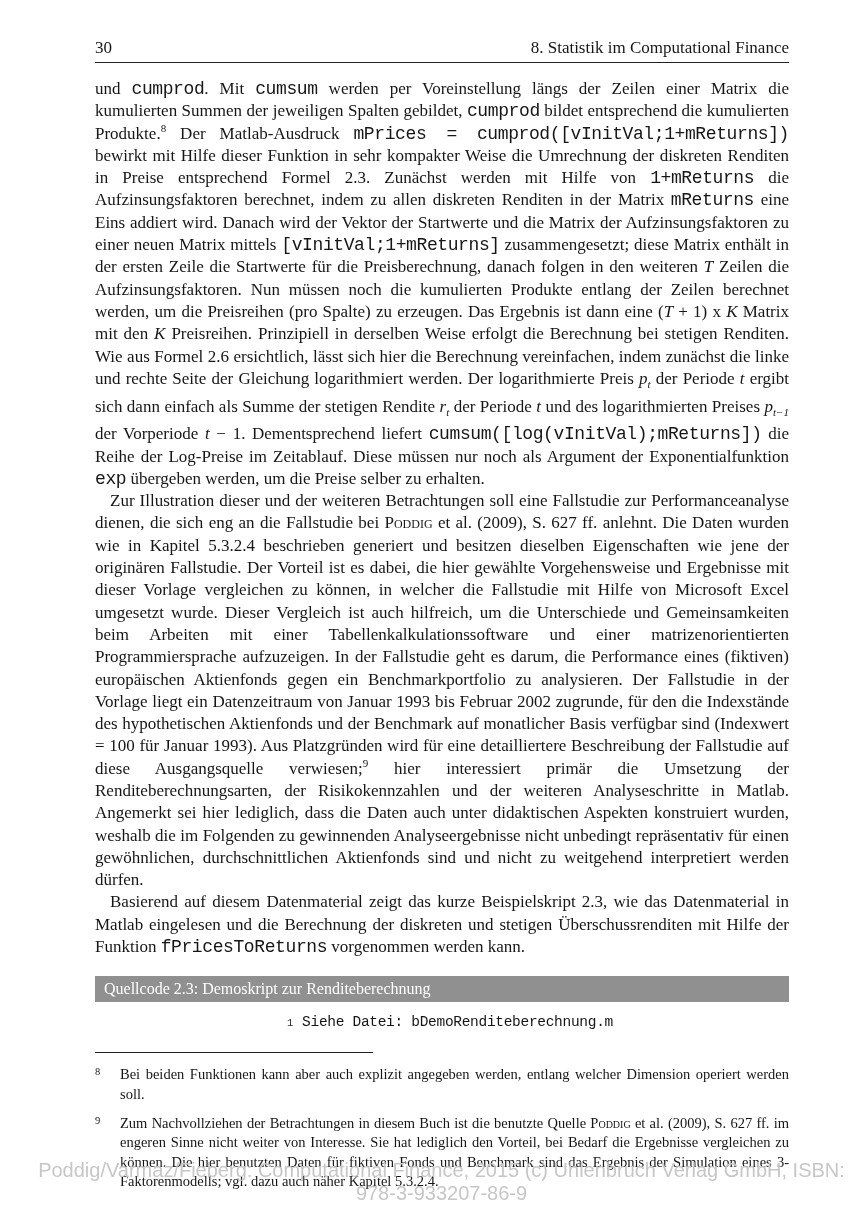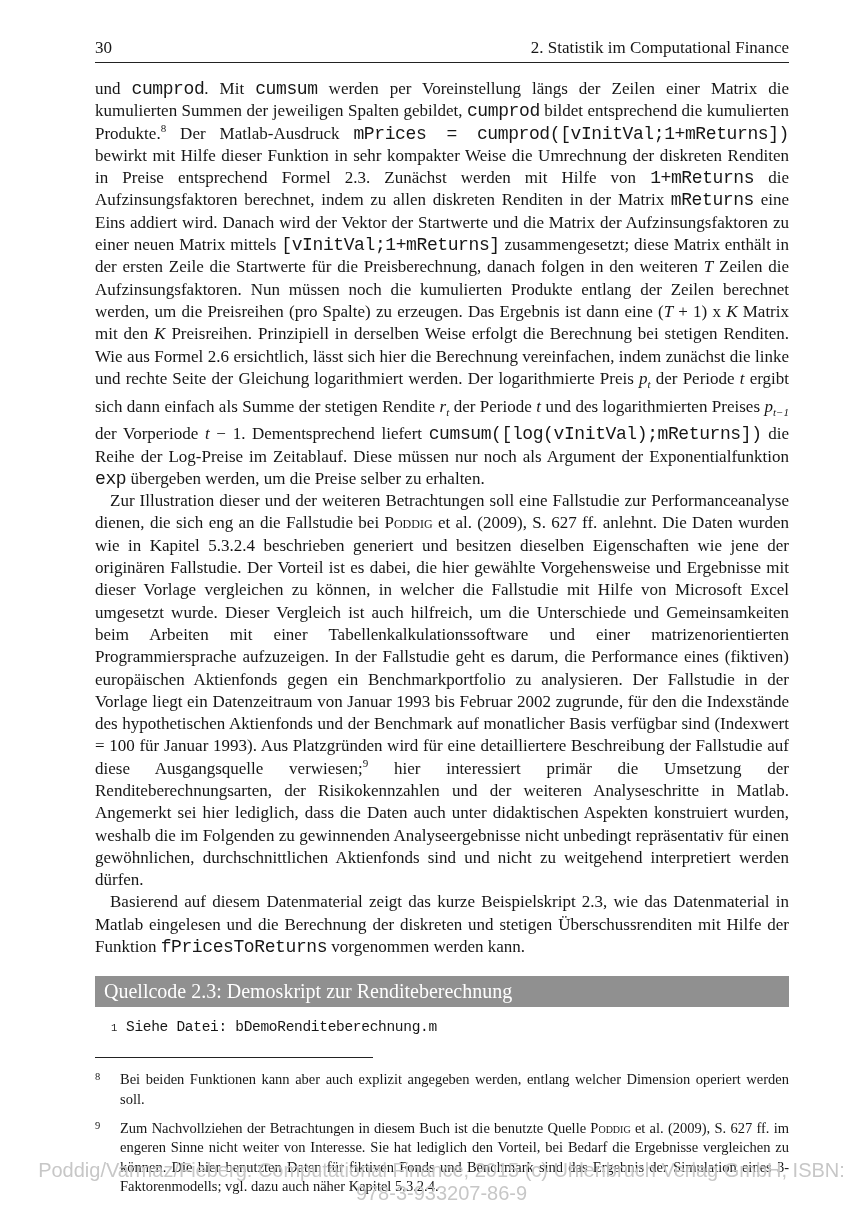--- a/index.html
+++ b/index.html
@@ -29,45 +29,45 @@
     font-size:18px;letter-spacing:-0.4px;
   }
   sup.fnref{font-size:11px;line-height:0;}
   i.mvar{font-family:"Liberation Serif", serif;}
   i.mvar sub{font-size:11px;}
   .sc{font-variant:small-caps;}
   
   .listing{margin-top:18px;}
   .listing-caption{
     background:var(--caption-bg);color:var(--caption-text);
-    font-size:20px;padding:4px 9px;
+    font-size:16px;padding:4px 9px;
   }
   .listing-body{padding:12px 0 0 16px;}
-  .code-line{font-family:"Liberation Mono", monospace;font-size:14.5px;letter-spacing:-0.3px;}
+  .code-line{font-family:"Liberation Mono", monospace;font-size:14.5px;letter-spacing:-0.3px;text-align:center;}
   .line-number{font-size:10.5px;color:#2a2a2a;margin-right:9px;font-family:"Liberation Mono", monospace;}
   
   .footnote-sep{width:278px;border-top:1.3px solid #222;margin-top:22px;margin-bottom:12px;}
   .footnotes{font-size:14.5px;line-height:19.3px;}
   .footnote{position:relative;padding-left:25px;text-align:justify;margin-bottom:10px;}
   .fn-marker{position:absolute;left:0;top:-3px;font-size:10.5px;}
   
   .page-footer{
     position:absolute;left:16px;right:0;bottom:22px;text-align:center;
     color:var(--footer-text);
     font-family:"Liberation Sans", sans-serif;font-size:20px;
   }
 </style>
 </head>
 <body>
 
 <div class="page-inner">
 
   <div class="page-header">
     <span>30</span>
-    <span>2. Statistik im Computational Finance</span>
+    <span>8. Statistik im Computational Finance</span>
   </div>
 
   <div class="body-text">
     <p>und <span class="code">cumprod</span>. Mit <span class="code">cumsum</span> werden per Voreinstellung längs der Zeilen einer Matrix die kumulierten Summen der jeweiligen Spalten gebildet, <span class="code">cumprod</span> bildet entsprechend die kumulierten Produkte.<sup class="fnref">8</sup> Der Matlab-Ausdruck <span class="code">mPrices = cumprod([vInitVal;1+mReturns])</span> bewirkt mit Hilfe dieser Funktion in sehr kompakter Weise die Umrechnung der diskreten Renditen in Preise entsprechend Formel 2.3. Zunächst werden mit Hilfe von <span class="code">1+mReturns</span> die Aufzinsungsfaktoren berechnet, indem zu allen diskreten Renditen in der Matrix <span class="code">mReturns</span> eine Eins addiert wird. Danach wird der Vektor der Startwerte und die Matrix der Aufzinsungsfaktoren zu einer neuen Matrix mittels <span class="code">[vInitVal;1+mReturns]</span> zusammengesetzt; diese Matrix enthält in der ersten Zeile die Startwerte für die Preisberechnung, danach folgen in den weiteren <i class="mvar">T</i> Zeilen die Aufzinsungsfaktoren. Nun müssen noch die kumulierten Produkte entlang der Zeilen berechnet werden, um die Preisreihen (pro Spalte) zu erzeugen. Das Ergebnis ist dann eine (<i class="mvar">T</i> + 1) x <i class="mvar">K</i> Matrix mit den <i class="mvar">K</i> Preisreihen. Prinzipiell in derselben Weise erfolgt die Berechnung bei stetigen Renditen. Wie aus Formel 2.6 ersichtlich, lässt sich hier die Berechnung vereinfachen, indem zunächst die linke und rechte Seite der Gleichung logarithmiert werden. Der logarithmierte Preis <i class="mvar">p<sub>t</sub></i> der Periode <i class="mvar">t</i> ergibt sich dann einfach als Summe der stetigen Rendite <i class="mvar">r<sub>t</sub></i> der Periode <i class="mvar">t</i> und des logarithmierten Preises <i class="mvar">p<sub>t−1</sub></i> der Vorperiode <i class="mvar">t</i> − 1. Dementsprechend liefert <span class="code">cumsum([log(vInitVal);mReturns])</span> die Reihe der Log-Preise im Zeitablauf. Diese müssen nur noch als Argument der Exponentialfunktion <span class="code">exp</span> übergeben werden, um die Preise selber zu erhalten.</p>
     <p class="indent">Zur Illustration dieser und der weiteren Betrachtungen soll eine Fallstudie zur Performanceanalyse dienen, die sich eng an die Fallstudie bei <span class="sc">Poddig</span> et al. (2009), S. 627 ff. anlehnt. Die Daten wurden wie in Kapitel 5.3.2.4 beschrieben generiert und besitzen dieselben Eigenschaften wie jene der originären Fallstudie. Der Vorteil ist es dabei, die hier gewählte Vorgehensweise und Ergebnisse mit dieser Vorlage vergleichen zu können, in welcher die Fallstudie mit Hilfe von Microsoft Excel umgesetzt wurde. Dieser Vergleich ist auch hilfreich, um die Unterschiede und Gemeinsamkeiten beim Arbeiten mit einer Tabellenkalkulationssoftware und einer matrizenorientierten Programmiersprache aufzuzeigen. In der Fallstudie geht es darum, die Performance eines (fiktiven) europäischen Aktienfonds gegen ein Benchmarkportfolio zu analysieren. Der Fallstudie in der Vorlage liegt ein Datenzeitraum von Januar 1993 bis Februar 2002 zugrunde, für den die Indexstände des hypothetischen Aktienfonds und der Benchmark auf monatlicher Basis verfügbar sind (Indexwert = 100 für Januar 1993). Aus Platzgründen wird für eine detailliertere Beschreibung der Fallstudie auf diese Ausgangsquelle verwiesen;<sup class="fnref">9</sup> hier interessiert primär die Umsetzung der Renditeberechnungsarten, der Risikokennzahlen und der weiteren Analyseschritte in Matlab. Angemerkt sei hier lediglich, dass die Daten auch unter didaktischen Aspekten konstruiert wurden, weshalb die im Folgenden zu gewinnenden Analyseergebnisse nicht unbedingt repräsentativ für einen gewöhnlichen, durchschnittlichen Aktienfonds sind und nicht zu weitgehend interpretiert werden dürfen.</p>
     <p class="indent">Basierend auf diesem Datenmaterial zeigt das kurze Beispielskript 2.3, wie das Datenmaterial in Matlab eingelesen und die Berechnung der diskreten und stetigen Überschussrenditen mit Hilfe der Funktion <span class="code">fPricesToReturns</span> vorgenommen werden kann.</p>
   </div>
 
   <div class="listing">
     <div class="listing-caption">Quellcode 2.3: Demoskript zur Renditeberechnung</div>

